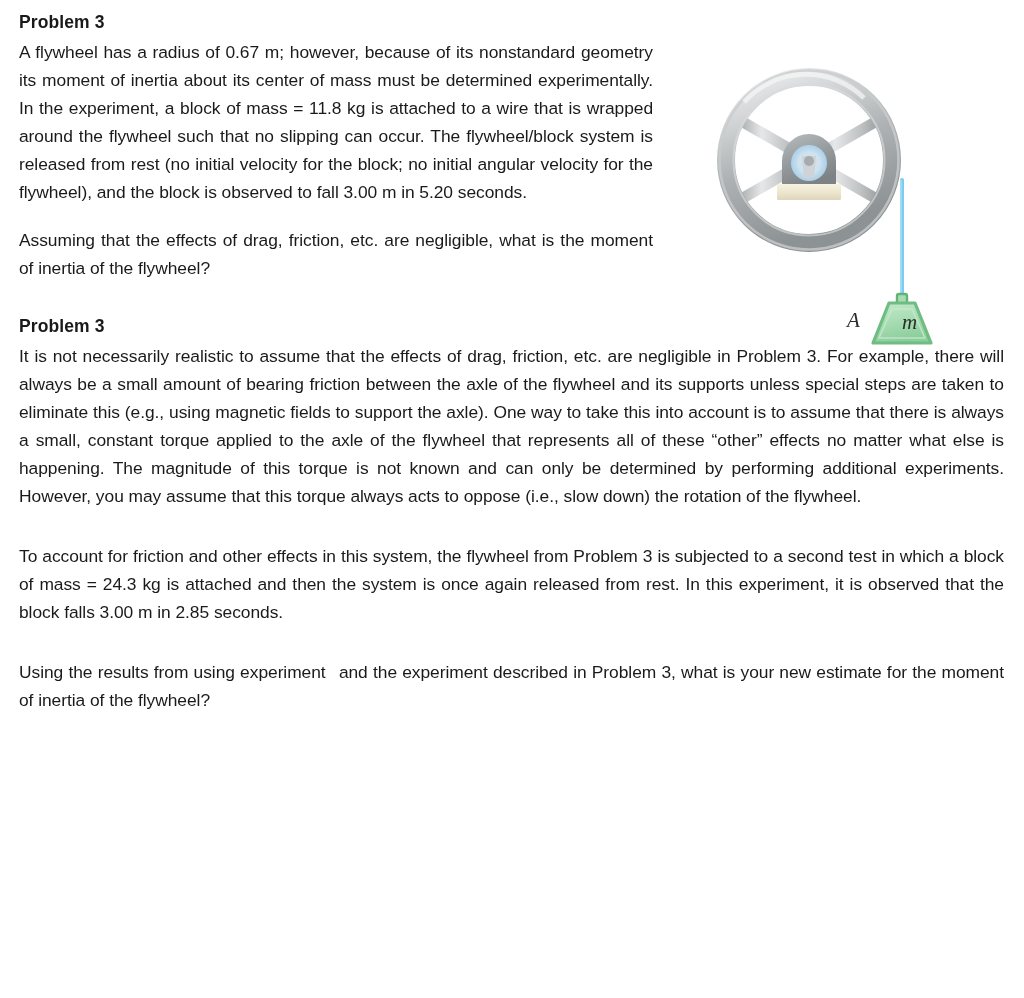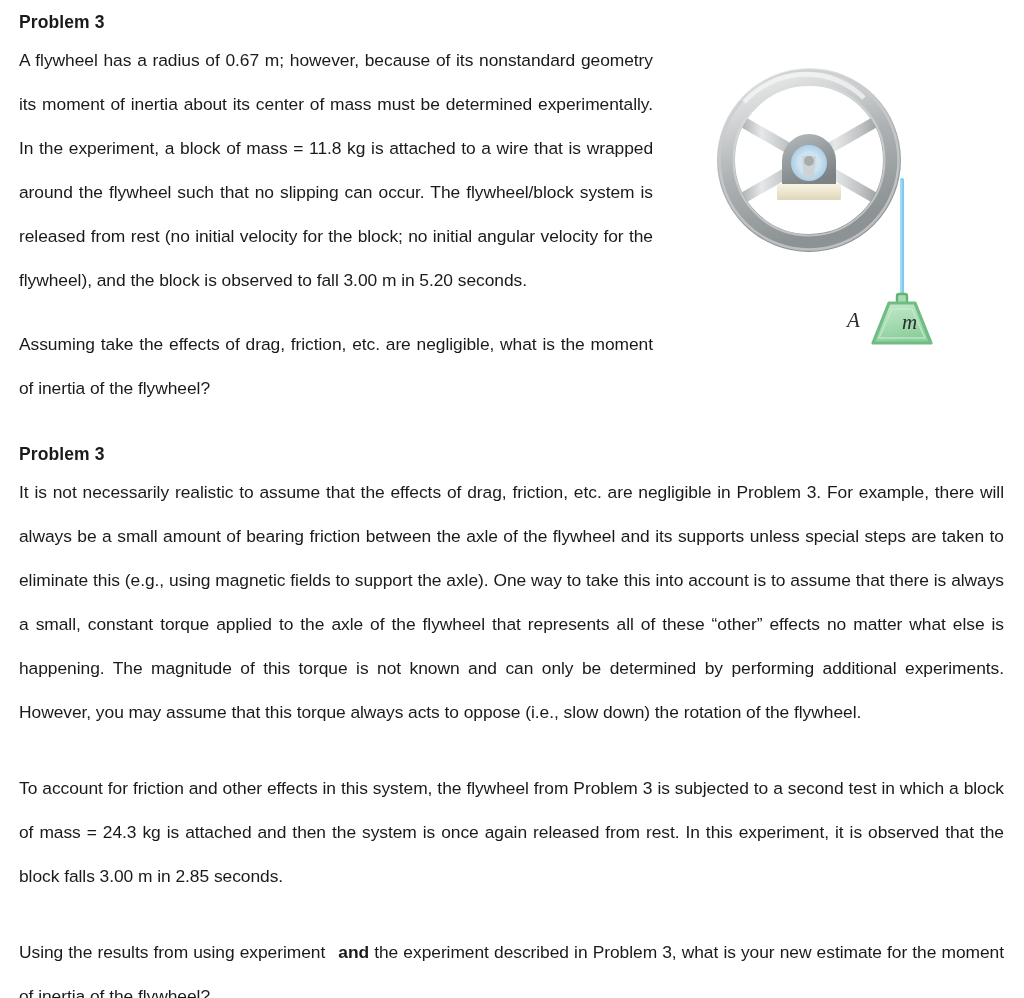--- a/index.html
+++ b/index.html
@@ -28,41 +28,41 @@
   h2.heading {
     font-size: 17.5px;
     font-weight: bold;
     margin: 0 0 2px 0;
     line-height: 28px;
     letter-spacing: 0.1px;
   }
 
   p.para {
     font-size: 17.4px;
-    line-height: 44px;
+    line-height: 28px;
     margin: 0;
     text-align: justify;
     text-justify: inter-word;
     letter-spacing: -0.05px;
   }
 
   
   .narrow {
     width: 634px;
   }
 
   .full {
     width: 985px;
   }
 
   .spacer-sm { height: 20px; }
   .spacer-md { height: 30px; }
   .spacer-lg { height: 32px; }
 
-  .para b { font-weight: bold; margin-left: 8px; }
+  .para b { font-weight: normal; margin-left: 8px; }
 
   
   .figure {
     position: absolute;
     left: 714px;
     top: 62px;
     width: 300px;
     height: 300px;
   }
   .figure svg { display: block; }
@@ -79,21 +79,21 @@
 <body>
 
 <div class="page">
 
   <h2 class="heading">Problem 3</h2>
 
   <p class="para narrow">A flywheel has a radius of 0.67 m; however, because of its nonstandard geometry its moment of inertia about its center of mass must be determined experimentally. In the experiment, a block of mass = 11.8 kg is attached to a wire that is wrapped around the flywheel such that no slipping can occur. The flywheel/block system is released from rest (no initial velocity for the block; no initial angular velocity for the flywheel), and the block is observed to fall 3.00 m in 5.20 seconds.</p>
 
   <div class="spacer-sm"></div>
 
-  <p class="para narrow">Assuming take the effects of drag, friction, etc. are negligible, what is the moment of inertia of the flywheel?</p>
+  <p class="para narrow">Assuming that the effects of drag, friction, etc. are negligible, what is the moment of inertia of the flywheel?</p>
 
   <div class="spacer-md"></div>
 
   <h2 class="heading">Problem 3</h2>
 
   <p class="para full">It is not necessarily realistic to assume that the effects of drag, friction, etc. are negligible in Problem 3. For example, there will always be a small amount of bearing friction between the axle of the flywheel and its supports unless special steps are taken to eliminate this (e.g., using magnetic fields to support the axle). One way to take this into account is to assume that there is always a small, constant torque applied to the axle of the flywheel that represents all of these “other” effects no matter what else is happening. The magnitude of this torque is not known and can only be determined by performing additional experiments. However, you may assume that this torque always acts to oppose (i.e., slow down) the rotation of the flywheel.</p>
 
   <div class="spacer-lg"></div>
 
   <p class="para full">To account for friction and other effects in this system, the flywheel from Problem 3 is subjected to a second test in which a block of mass = 24.3 kg is attached and then the system is once again released from rest. In this experiment, it is observed that the block falls 3.00 m in 2.85 seconds.</p>

